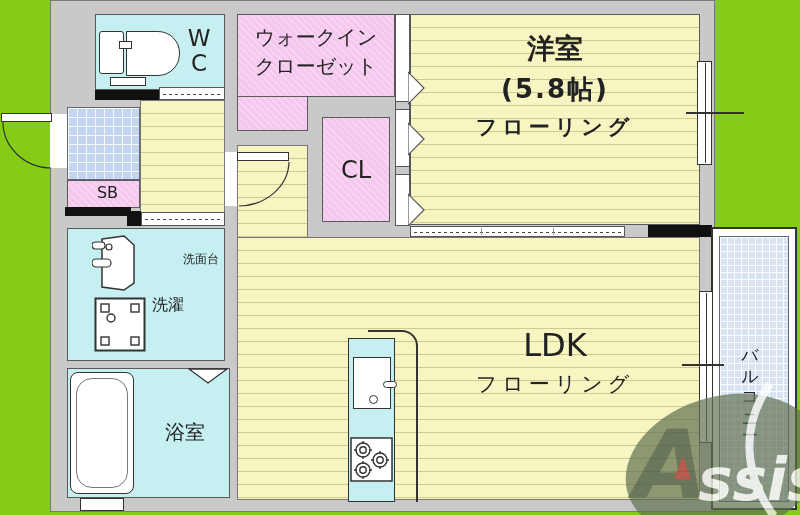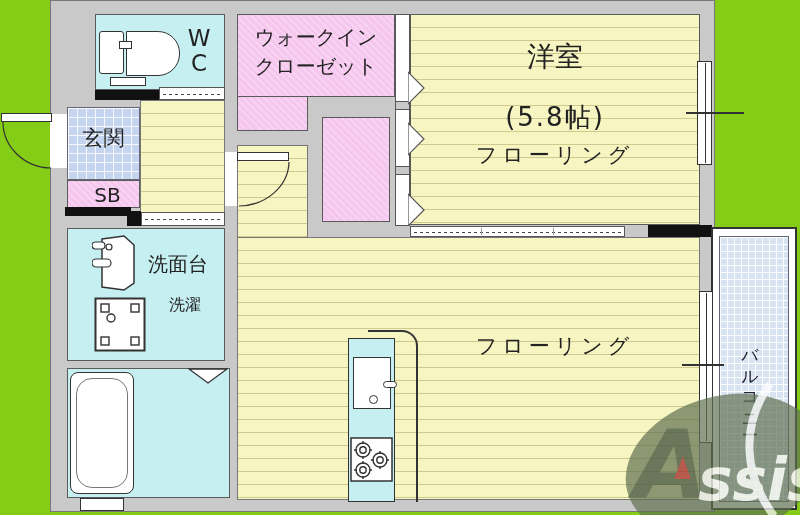--- a/index.html
+++ b/index.html
@@ -157,39 +157,41 @@
     <path d="M1,1 A49,46 0 0 0 49,47" fill="none" stroke="#333" stroke-width="1.2"></path>
   </svg>
 
   <div class="txt" style="left:184px;top:26px;width:30px;font-size:23px;line-height:1.1;word-break:break-all;white-space:normal;">WC</div>
 
   <div class="txt" style="left:237px;top:23px;width:158px;font-size:20px;line-height:1.45;">
     <div>ウォークイン</div>
     <div>クローゼット</div>
   </div>
 
-  <div class="txt" style="left:410px;top:40px;width:290px;">
+  <div class="txt" style="left:410px;top:32px;width:290px;font-weight:bold;">
     <div style="font-size:28px;">洋室</div>
-    <div style="font-size:26px;margin-top:28px;letter-spacing:2px;">(5.8帖)</div>
+    <div style="font-size:26px;margin-top:8px;letter-spacing:2px;">(5.8帖)</div>
     <div style="font-size:21px;margin-top:10px;letter-spacing:5px;">フローリング</div>
   </div>
 
-
-  <div class="txt" style="left:67px;top:126px;width:73px;font-size:21px;">玄関</div>
-
-  <div class="txt" style="left:67px;top:183px;width:81px;font-size:20px;">SB</div>
-
-  <div class="txt" style="left:137px;top:252px;width:82px;font-size:20px;">洗面台</div>
-
-  <div class="txt" style="left:165px;top:292px;width:64px;font-size:16px;line-height:1.65;text-align:left;padding-left:4px;">
+  <div class="txt" style="left:322px;top:156px;width:68px;font-size:24px;">CL</div>
+
+
+  <div class="txt" style="left:67px;top:183px;width:81px;font-size:16px;">SB</div>
+
+  <div class="txt" style="left:160px;top:252px;width:82px;font-size:12px;">洗面台</div>
+
+  <div class="txt" style="left:148px;top:292px;width:64px;font-size:16px;line-height:1.65;text-align:left;padding-left:4px;">
     <div>洗濯</div>
   </div>
 
+  <div class="txt" style="left:140px;top:420px;width:90px;font-size:20px;">浴室</div>
 
   <div class="txt" style="left:410px;top:326px;width:290px;">
+    <div style="font-size:32px;">LDK</div>
     <div style="font-size:21px;margin-top:8px;letter-spacing:5px;">フローリング</div>
   </div>
 
   <div class="txt" style="left:740px;top:295px;height:175px;font-size:17px;writing-mode:vertical-rl;letter-spacing:3px;color:#223;">バルコニー</div>
 
   <svg class="wm" style="left:612px;top:376px;" width="200" height="150" viewBox="0 0 200 150">
     <ellipse cx="112" cy="90" rx="100" ry="70" fill="#5f7050" fill-opacity="0.85" transform="rotate(-15 112 90)"></ellipse>
     <path d="M158,8 C128,50 132,100 162,140" fill="none" stroke="#ffffff" stroke-width="8" stroke-opacity="0.85"></path>
     <text x="22" y="122" font-family="DejaVu Sans, sans-serif" font-size="95" font-style="italic" font-weight="bold" fill="#4d5c44">A</text>
     <polygon points="62,103 71,80 79,103" fill="#a83a34"></polygon>

